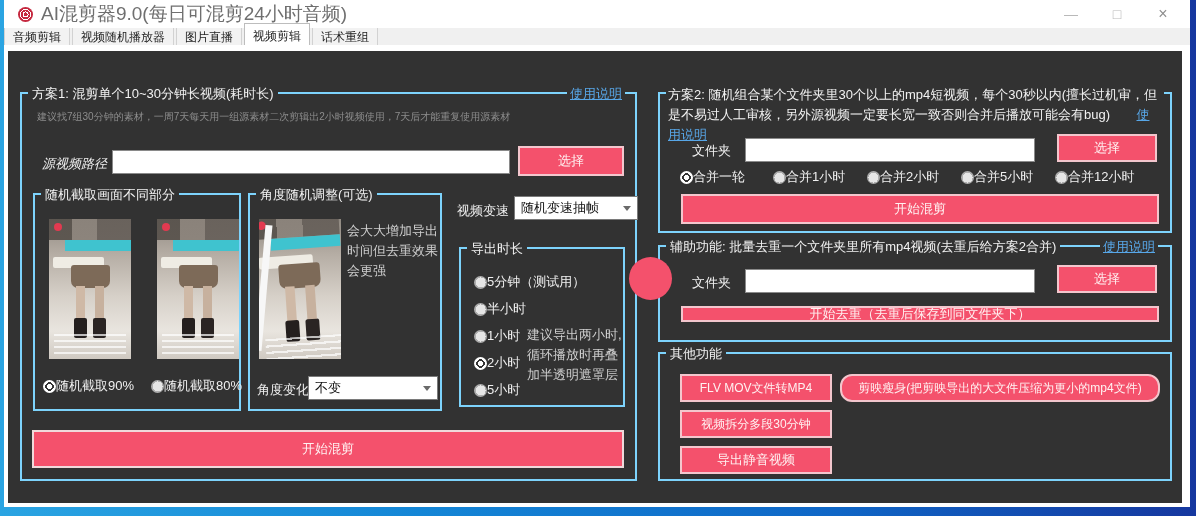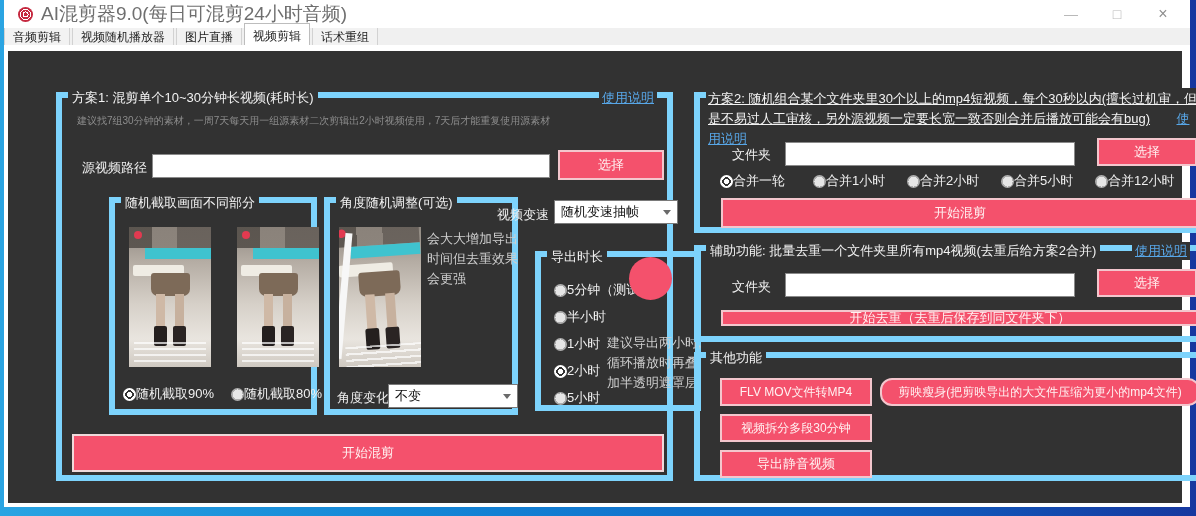--- a/index.html
+++ b/index.html
@@ -29,21 +29,21 @@
   .tab {
     font-size:12px; color:#1d1d1d; background:#f2f2f2; border:1px solid #d2d2d2; border-bottom:none;
     padding:2px 8px 3px 8px; margin-right:2px; height:19px; white-space:nowrap;
   }
   .tab.active { background:#ffffff; height:22px; padding-top:4px; border-color:#bdbdbd; position:relative; z-index:2; }
   
   .content {
     position:absolute; left:4px; top:51px; width:1174px; height:452px;
     background:#323232;
   }
-  .gbox { position:absolute; border:6px solid #7dd3fc;margin-left:36px; }
+  .gbox { position:absolute; border:2px solid #7dd3fc; }
   .legend {
     position:absolute; top:-9px; left:6px; background:#323232; padding:0 4px;
     font-size:13px; color:#f2f2f2; white-space:nowrap;
   }
   .help-link {
     position:absolute; top:-9px; background:#323232; padding:0 3px;
     font-size:13px; color:#58a7e8; text-decoration:underline; white-space:nowrap; cursor:pointer;
   }
   .lbl { position:absolute; font-size:13px; color:#f0f0f0; white-space:nowrap; }
   .hint { position:absolute; font-size:10px; color:#8d8d8d; white-space:nowrap; }
@@ -115,21 +115,21 @@
   </div>
 
   <div class="content">
 
     <div class="gbox" style="left:12px; top:41px; width:617px; height:389px;">
       <span class="legend">方案1: 混剪单个10~30分钟长视频(耗时长)</span>
       <span class="help-link" style="right:10px;">使用说明</span>
 
       <div class="hint" style="left:15px; top:16px;">建议找7组30分钟的素材，一周7天每天用一组源素材二次剪辑出2小时视频使用，7天后才能重复使用源素材</div>
 
-      <div class="lbl" style="left:20px; top:61px;">源视频路径</div>
+      <div class="lbl" style="left:20px; top:61px;font-style:italic;">源视频路径</div>
       <input class="tinput" style="left: 90px; top: 56px; width: 398px;" value="">
       <div class="rbtn" style="left:496px; top:52px; width:106px; height:30px;">选择</div>
 
       <div class="gbox" style="left:11px; top:99px; width:208px; height:218px;">
         <span class="legend">随机截取画面不同部分</span>
         <div class="thumb" style="left:14px; top:24px;">
           <div class="th-head"></div>
             <div class="th-dot"></div>
             <div class="th-banner"></div>
             <div class="th-pill"></div>
@@ -218,21 +218,21 @@
         <div class="note" style="left:66px; top:76px; width:96px;">建议导出两小时,循环播放时再叠加半透明遮罩层</div>
       </div>
 
       <div class="rbtn" style="left:10px; top:336px; width:592px; height:38px; border-color:#efd9db;">开始混剪</div>
     </div>
 
     <div class="red-circle"></div>
 
     <div class="gbox" style="left:650px; top:41px; width:514px; height:141px;">
       <div style="position:absolute; top:-10px; left:6px; width:498px; background:#323232; padding:0 2px; line-height:19px;">
-        <span style="font-size:13px; color:#f2f2f2;text-decoration:underline;">方案2: 随机组合某个文件夹里30个以上的mp4短视频，每个30秒以内(擅长过机审，但是不易过人工审核，另外源视频一定要长宽一致否则合并后播放可能会有bug)</span>
+        <span style="font-size:13px; color:#f2f2f2;">方案2: 随机组合某个文件夹里30个以上的mp4短视频，每个30秒以内(擅长过机审，但是不易过人工审核，另外源视频一定要长宽一致否则合并后播放可能会有bug)</span>
         <span style="font-size:13px; color:#58a7e8; text-decoration:underline; margin-left:22px; cursor:pointer;">使用说明</span>
       </div>
       <div class="lbl" style="left:32px; top:48px;">文件夹</div>
       <input class="tinput" style="left: 85px; top: 44px; width: 290px;" value="">
       <div class="rbtn" style="left:397px; top:40px; width:100px; height:28px;">选择</div>
 
       <div class="radio-item" style="left:20px; top:74px;">
         <span class="rd sel"></span>
         <span class="rlabel">合并一轮</span>
       </div>

